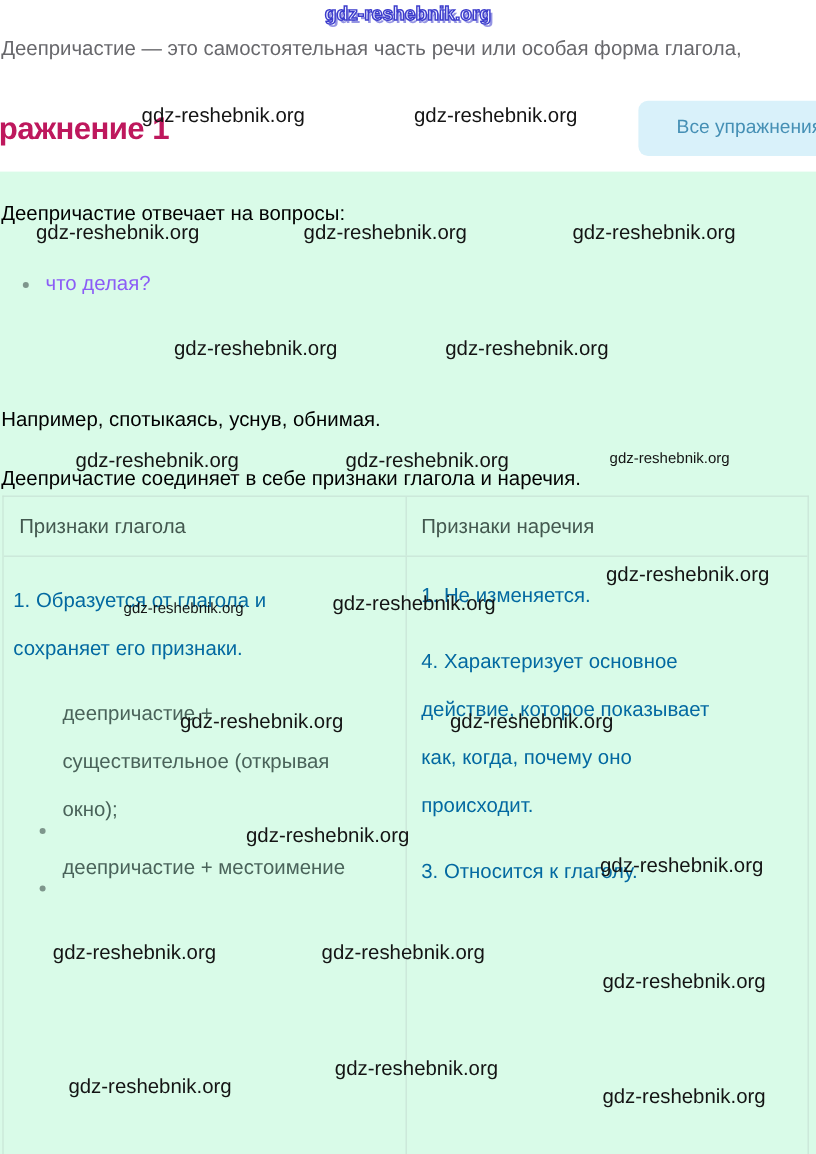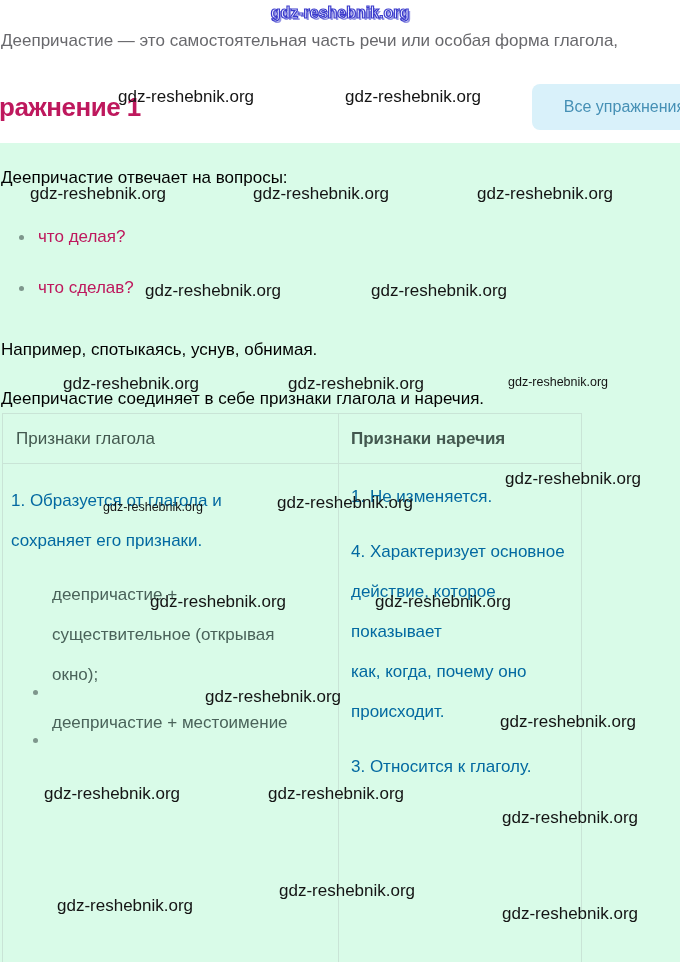--- a/index.html
+++ b/index.html
@@ -43,39 +43,39 @@
   .green{
     position:absolute;left:0;top:143px;width:680px;height:819px;
     background:#d9fbe8;overflow:hidden;
   }
   .g-text{
     position:absolute;left:1px;
     font-size:17px;color:#000000;white-space:nowrap;
   }
   .q-bullet{
     position:absolute;left:0;display:flex;align-items:flex-start;
-    font-size:17px;color:#be185d;white-space:nowrap;
+    font-size:17px;color:#8b5cf6;white-space:nowrap;
   }
   .dot{
     width:5px;height:5px;border-radius:50%;background:#7e968c;
     margin:8px 14px 0 19px;flex:0 0 auto;
   }
   
   .tbl{
-    position:absolute;left:2px;top:270px;width:580px;height:549px;
+    position:absolute;left:2px;top:270px;width:672px;height:549px;
     border:1px solid #c9e4d6;border-bottom:none;box-sizing:border-box;
     overflow:hidden;
   }
   .tbl-head{display:flex;height:49px;border-bottom:1px solid #c9e4d6;}
   .th{
     box-sizing:border-box;font-size:17px;color:#43584f;
     display:flex;align-items:center;
   }
   .th1{width:336px;border-right:1px solid #c9e4d6;padding-left:13px;}
-  .th2{flex:1;padding-left:12px;font-weight:bold;}
+  .th2{flex:1;padding-left:12px;}
   .tbl-body{display:flex;height:499px;}
   .td{box-sizing:border-box;overflow:hidden;}
   .td1{width:336px;border-right:1px solid #c9e4d6;padding:17px 14px 0 8px;}
   .td2{flex:1;padding:13px 10px 0 12px;}
   .cellp{
     margin:0 0 10px 0;font-size:17px;line-height:40px;color:#0369a1;
     white-space:pre-line;
   }
   .td2 .cellp{margin-bottom:15px;}
   .cell-bullets{margin-top:14px;}
@@ -96,24 +96,20 @@
 <div class="ex-title">ражнение 1</div>
 <button class="all-btn">Все упражнения</button>
 
 <div class="green">
 
   <div class="g-text" style="top:25px;">Деепричастие отвечает на вопросы:</div>
 
   <div class="q-bullet" style="top:84px;">
     <span class="dot"></span>
     <span>что делая?</span>
-  </div>
-  <div class="q-bullet" style="top:135px;">
-    <span class="dot"></span>
-    <span>что сделав?</span>
   </div>
 
   <div class="g-text" style="top:246px;">Деепричастие соединяет в себе признаки глагола и наречия.</div>
   <div class="g-text" style="top:197px;">Например, спотыкаясь, уснув, обнимая.</div>
 
   <div class="tbl">
     <div class="tbl-head">
       <div class="th th1">Признаки глагола</div>
       <div class="th th2">Признаки наречия</div>
     </div>

